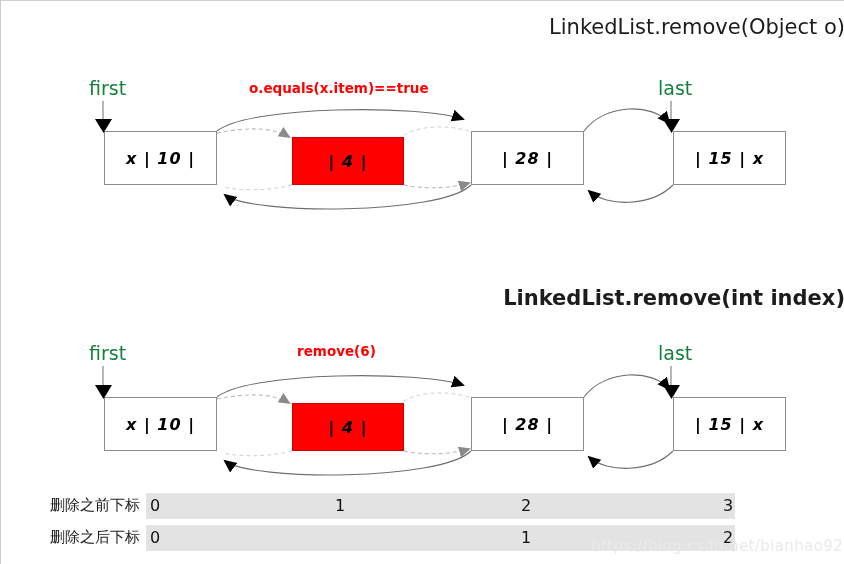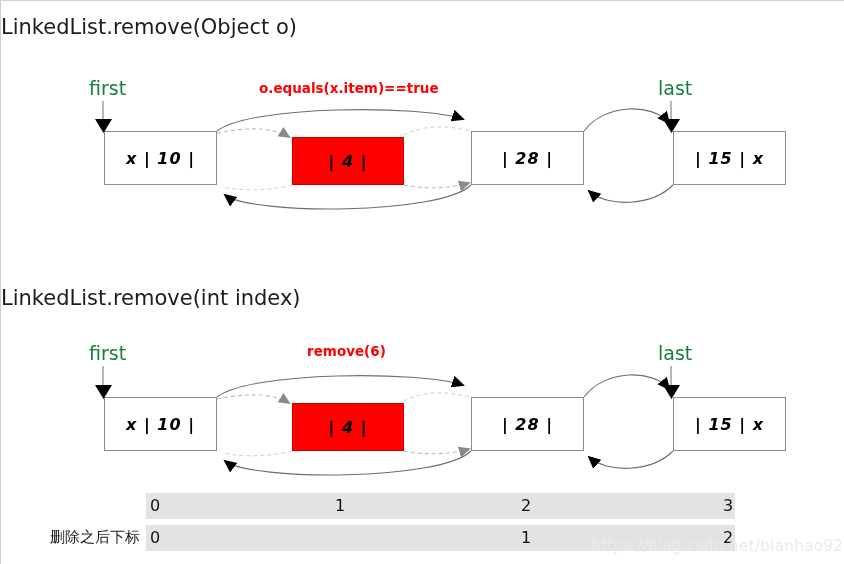--- a/index.html
+++ b/index.html
@@ -22,42 +22,41 @@
     background: #ffffff;
     border-left: 1px solid #cccccc;
     border-top: 1px solid #cfcfcf;
     box-sizing: border-box;
     overflow: hidden;
   }
   .abs { position: absolute; }
 
   .diagram-title {
     width: 844px;
-    text-align: left;
+    text-align: right;
     font-family: "DejaVu Sans", "Liberation Sans", sans-serif;
     font-size: 21px;
     color: #1c1c1c;
     letter-spacing: 0px;
     white-space: nowrap;
   }
 
   .ptr-label {
     color: #15803d;
     font-family: "DejaVu Sans", "Liberation Sans", sans-serif;
     font-size: 19px;
     white-space: nowrap;
   }
 
   .annot {
     color: #fe0000;
     font-family: "DejaVu Sans", "Liberation Sans", sans-serif;
     font-size: 13.5px;
     font-weight: bold;
     white-space: nowrap;
-    margin-left: 10px;
   }
 
   .node {
     position: absolute;
     box-sizing: border-box;
     border: 1px solid #8c8c8c;
     background: #ffffff;
     display: flex;
     align-items: center;
     justify-content: center;
@@ -133,21 +132,21 @@
   </div>
 
   <div class="node" style="left:470px; top:130px; width:113px; height:54px;">
     <span>| 28 |</span>
   </div>
 
   <div class="node" style="left:672px; top:130px; width:113px; height:54px;">
     <span>| 15 | x</span>
   </div>
 
-  <div class="diagram-title abs" style="left:0; top:285px;">LinkedList.remove(int index)</div>
+  <div class="diagram-title abs" style="left:0; top:285px;font-weight:bold;">LinkedList.remove(int index)</div>
 
   <div class="ptr-label abs" style="left:88px; top:341px;">first</div>
 
   <div class="annot abs" style="left:296px; top:342px;">remove(6)</div>
 
   <div class="ptr-label abs" style="left:657px; top:341px;">last</div>
 
   <div class="node" style="left:103px; top:396px; width:113px; height:54px;">
     <span>x | 10 |</span>
   </div>
@@ -157,20 +156,21 @@
   </div>
 
   <div class="node" style="left:470px; top:396px; width:113px; height:54px;">
     <span>| 28 |</span>
   </div>
 
   <div class="node" style="left:672px; top:396px; width:113px; height:54px;">
     <span>| 15 | x</span>
   </div>
 
+  <div class="idx-label abs" style="left:14px; top:495px; width:125px;">删除之前下标</div>
   <div class="idx-bar" style="left:145px; top:492px; width:589px;"></div>
   <div class="idx-val" style="left:149px; top:492px;">0</div>
   <div class="idx-val" style="left:334px; top:492px;">1</div>
   <div class="idx-val" style="left:520px; top:492px;">2</div>
   <div class="idx-val" style="left:722px; top:492px;">3</div>
 
   <div class="idx-label abs" style="left:14px; top:527px; width:125px;">删除之后下标</div>
   <div class="idx-bar" style="left:145px; top:524px; width:589px;"></div>
   <div class="idx-val" style="left:149px; top:524px;">0</div>
   <div class="idx-val" style="left:334px; top:524px;"></div>

